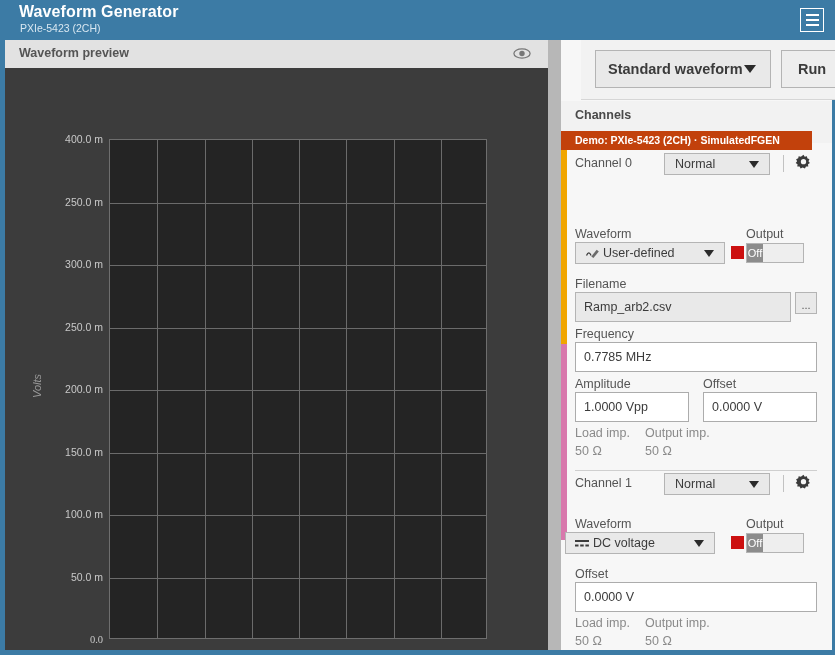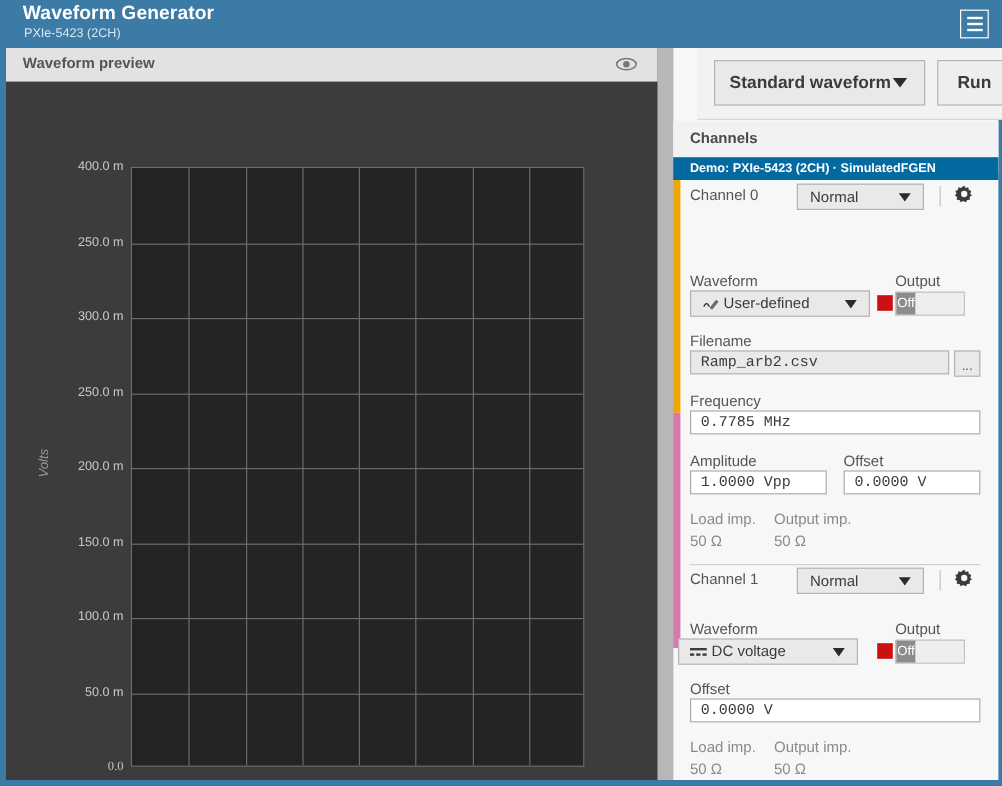--- a/index.html
+++ b/index.html
@@ -130,22 +130,22 @@
   }
   .channels-head {
     position: absolute; left: 0; top: 61px; width: 271px; height: 42px;
     background: #f2f2f2;
   }
   .channels-head span {
     position: absolute; left: 14px; top: 7px;
     font-size: 12.5px; font-weight: bold; color: #4a4a4a;
   }
   .demo-bar {
-    position: absolute; left: 0; top: 91px; width: 271px; height: 19px;
-    background: #0369a1;
+    position: absolute; left: 0; top: 91px; width: 251px; height: 19px;
+    background: #c2410c;
   }
   .demo-bar span {
     position: absolute; left: 14px; top: 3px;
     font-size: 10.5px; font-weight: bold; color: #ffffff;
   }
 
   .ch-accent { position: absolute; left: 0; width: 6px; }
   .ch-accent.c0 { top: 110px; height: 194px; background: #f0a500; }
   .ch-accent.c1 { top: 304px; height: 196px; background: #d878ac; }
 
@@ -153,26 +153,25 @@
     position: absolute; left: 14px; width: 242px; height: 1px;
     background: #cfcfcf;
   }
 
   .lbl {
     position: absolute; font-size: 12.5px; color: #555555; white-space: nowrap;
   }
   .lbl.dim { color: #8a8a8a; }
 
   .txtbox {
-    position: absolute; height: 20px;
+    position: absolute; height: 30px;
     background: #ffffff; border: 1px solid #acacac;
     font-size: 12.5px; color: #3b3b3b;
     display: flex; align-items: center; padding-left: 8px;
     cursor: text;
-    font-family: Liberation Mono, monospace;
   }
   .txtbox.grey { background: #e9e9e9; border-color: #b4b4b4; }
 
   .combo {
     position: absolute; height: 22px;
     background: #e9e9e9; border: 1px solid #b4b4b4;
     display: flex; align-items: center; cursor: pointer;
   }
   .combo .ctext { flex: 1; font-size: 12.5px; color: #3b3b3b; }
   .combo .caret-sm {

